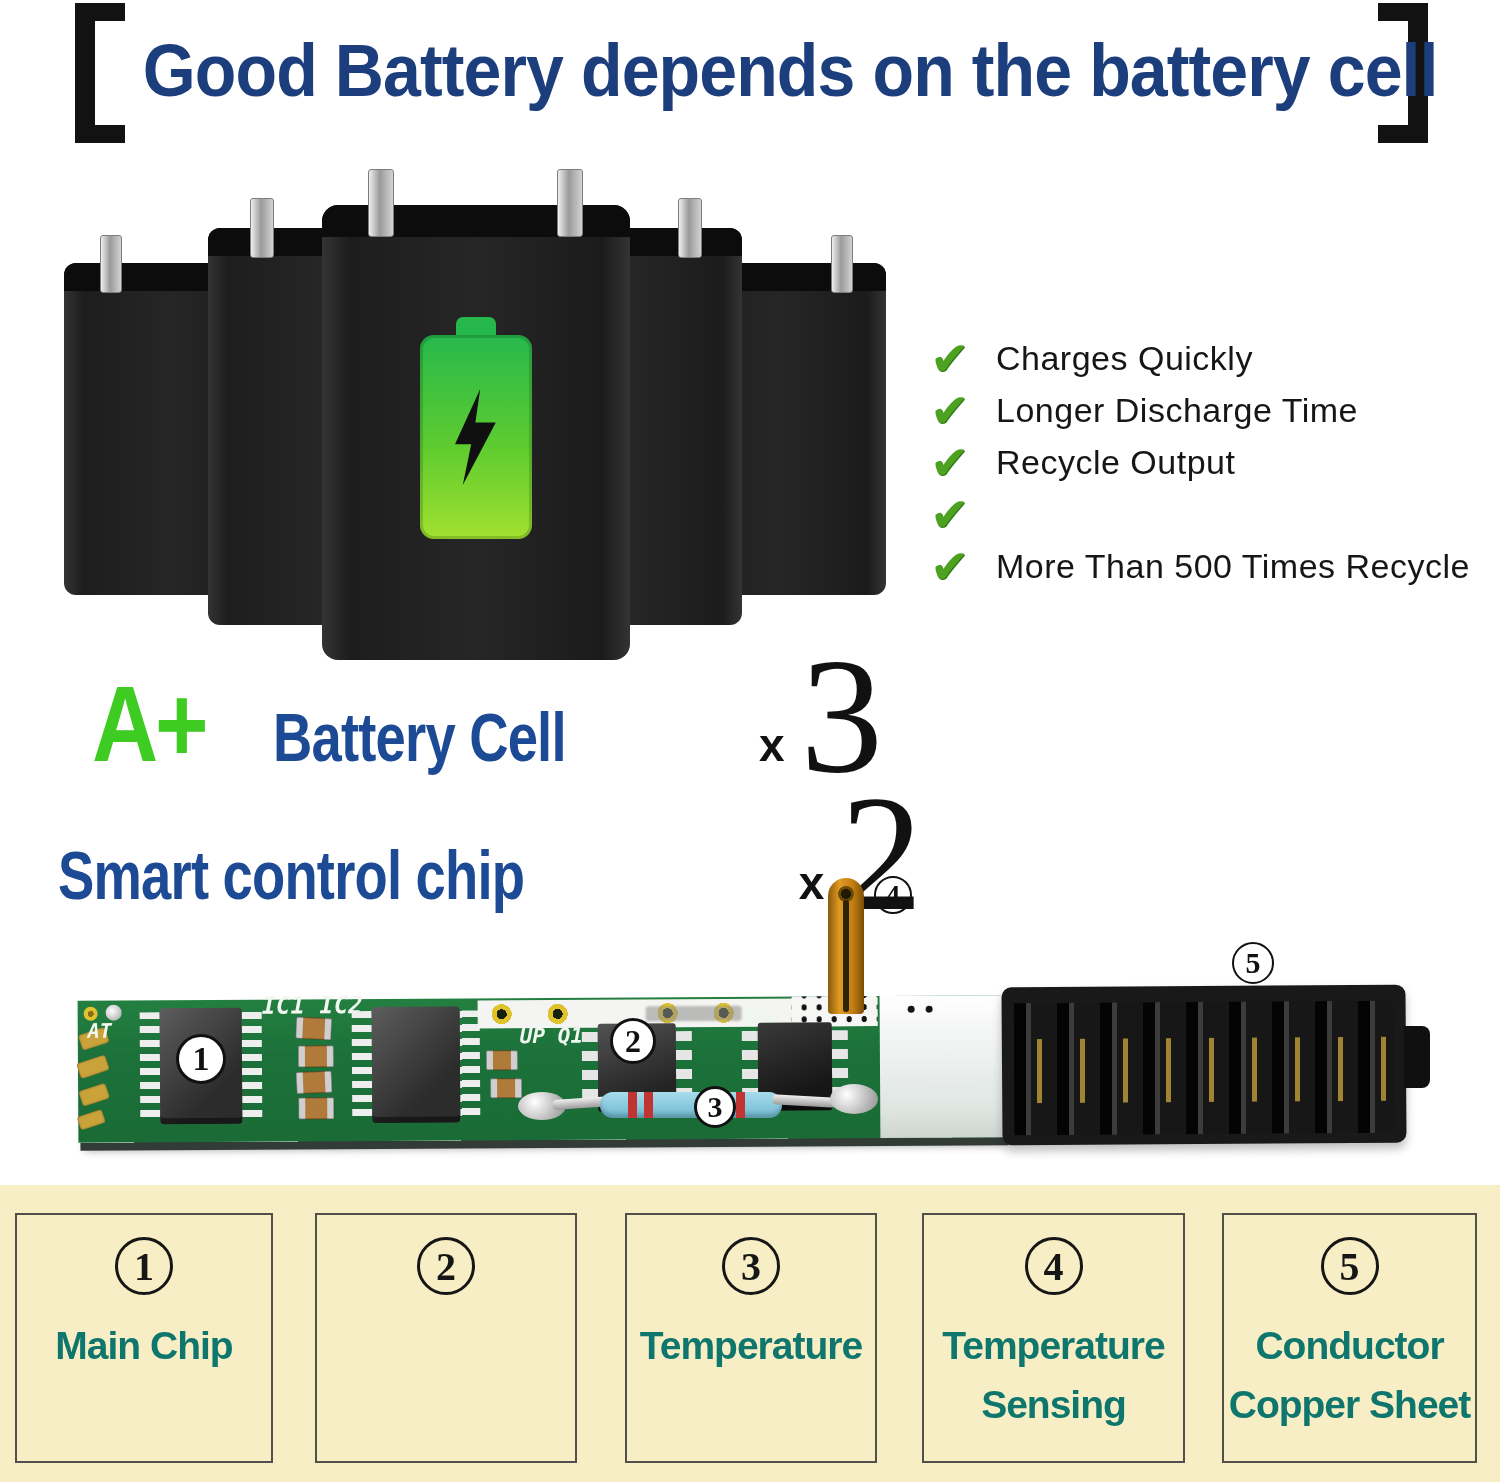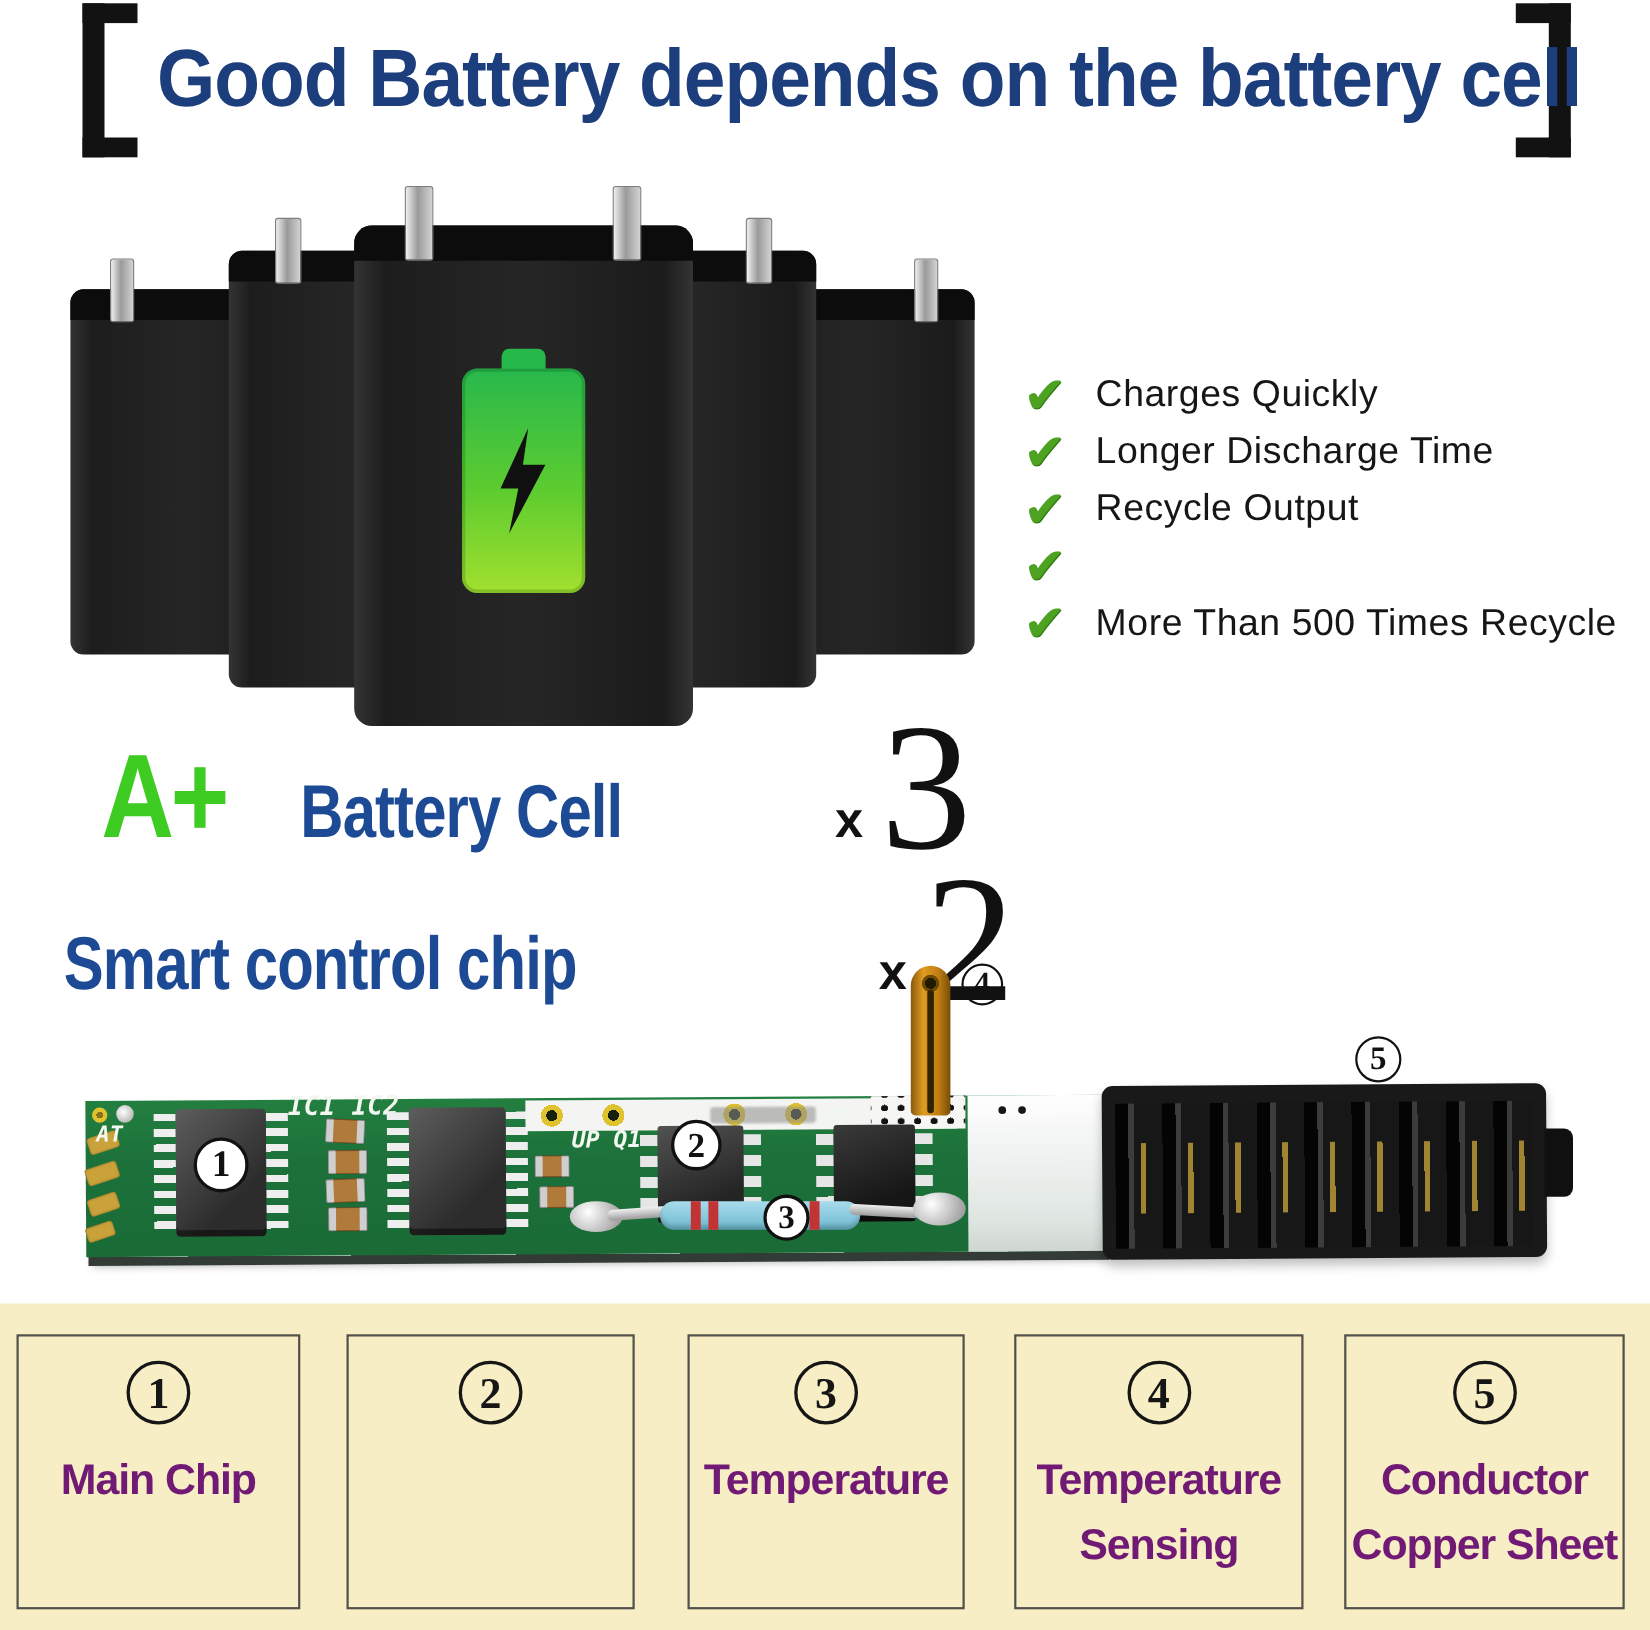--- a/index.html
+++ b/index.html
@@ -105,21 +105,21 @@
     font-family:"Liberation Serif",serif;font-weight:bold;color:#111;}
   .mk.outline{background:rgba(255,255,255,0);}
 
   
   .legend-strip{position:absolute;left:0;top:1185px;width:1500px;height:297px;background:#f7eec5;}
   .lg-box{position:absolute;top:28px;height:250px;box-sizing:border-box;border:2px solid #51504a;
     display:flex;flex-direction:column;align-items:center;justify-content:flex-start;padding-top:22px;}
   .lg-num{width:58px;height:58px;border-radius:50%;border:3px solid #161616;box-sizing:border-box;
     display:flex;align-items:center;justify-content:center;font-family:"Liberation Serif",serif;
     font-size:40px;font-weight:bold;color:#161616;margin-bottom:22px;}
-  .lg-label{font-size:39px;font-weight:bold;color:#701a75;text-align:center;line-height:1.5;
+  .lg-label{font-size:39px;font-weight:bold;color:#0f766e;text-align:center;line-height:1.5;
     letter-spacing:-1px;padding:0 4px;}
 </style>
 </head>
 <body>
 
 <div class="page">
 
   <div class="bracket" style="left:75px;top:3px;"></div>
   <div class="bracket right" style="left:1378px;top:3px;"></div>
   <div class="title">Good Battery depends on the battery cell</div>

